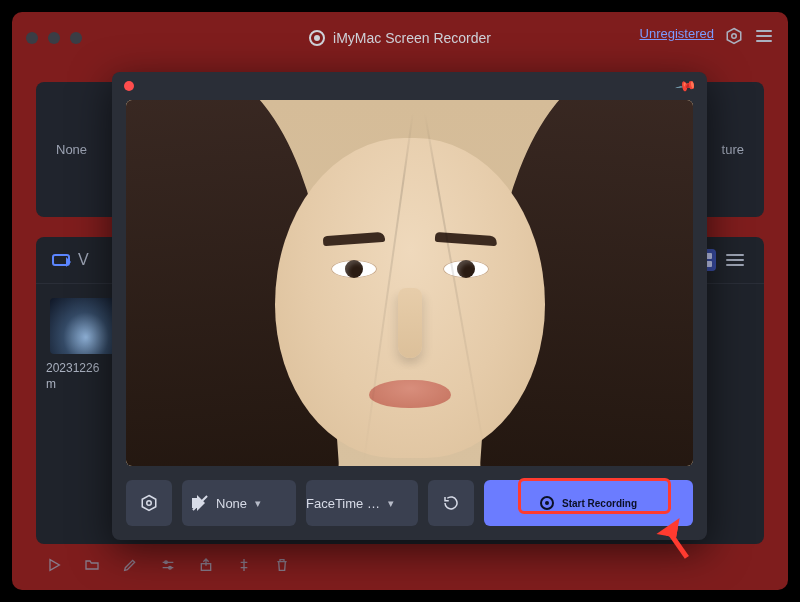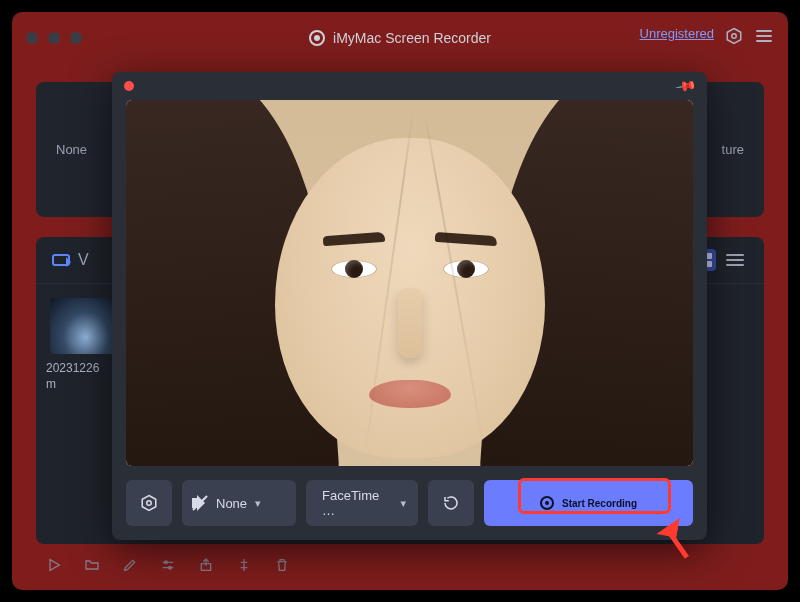--- a/index.html
+++ b/index.html
@@ -163,21 +163,21 @@
   .ctrl {
     height: 46px; background:#3a4050; border-radius:6px;
     display:flex; align-items:center; justify-content:center; gap:8px;
     color:#d7dbe7; font-size: 13px; cursor:pointer;
     padding: 0 12px;
     flex-shrink: 0;
   }
   .ctrl.sq { width: 46px; padding:0; }
   .ctrl .chev { font-size: 11px; opacity:.8; }
   .ctrl.none { width: 114px; justify-content:flex-start; padding-left:10px; }
-  .ctrl.cam { width: 112px; justify-content:flex-start; padding-left:16px; }
+  .ctrl.cam { width: 112px; justify-content:flex-start; padding-left:0; }
   .ctrl.primary {
     flex:1; background:#6b7cff; color:#0b1026; font-weight:700; font-size:10px;
     position: relative;
   }
   .record-ic {
     width:14px; height:14px; border:2px solid #0b1026; border-radius:50%; position:relative;
   }
   .record-ic::after { content:""; position:absolute; inset:3px; background:#0b1026; border-radius:50%; }
   .mute-ic {
     position: relative; width:16px; height:16px;

